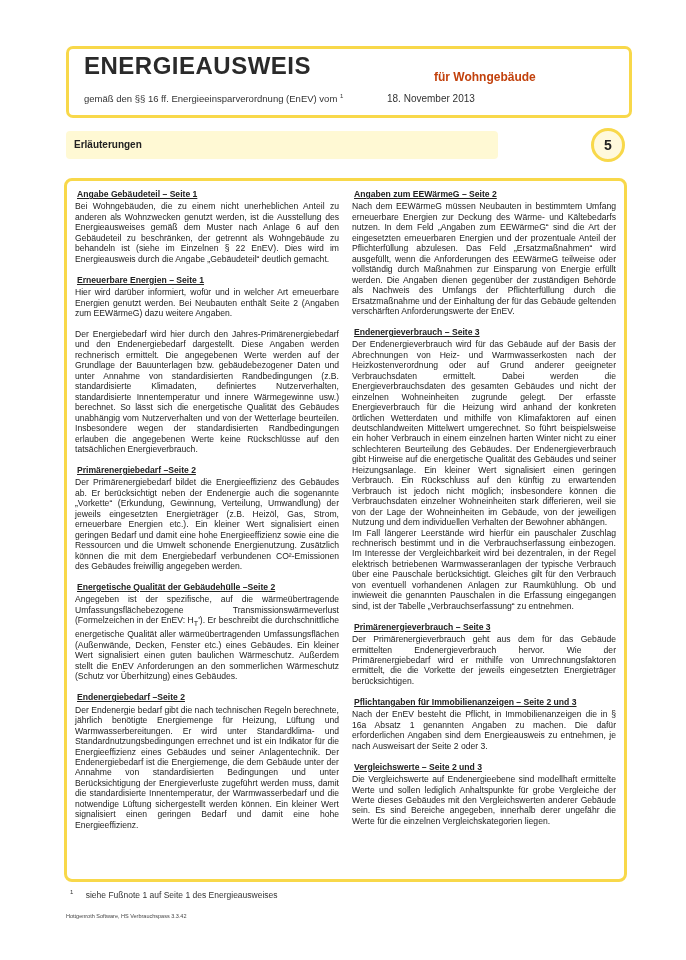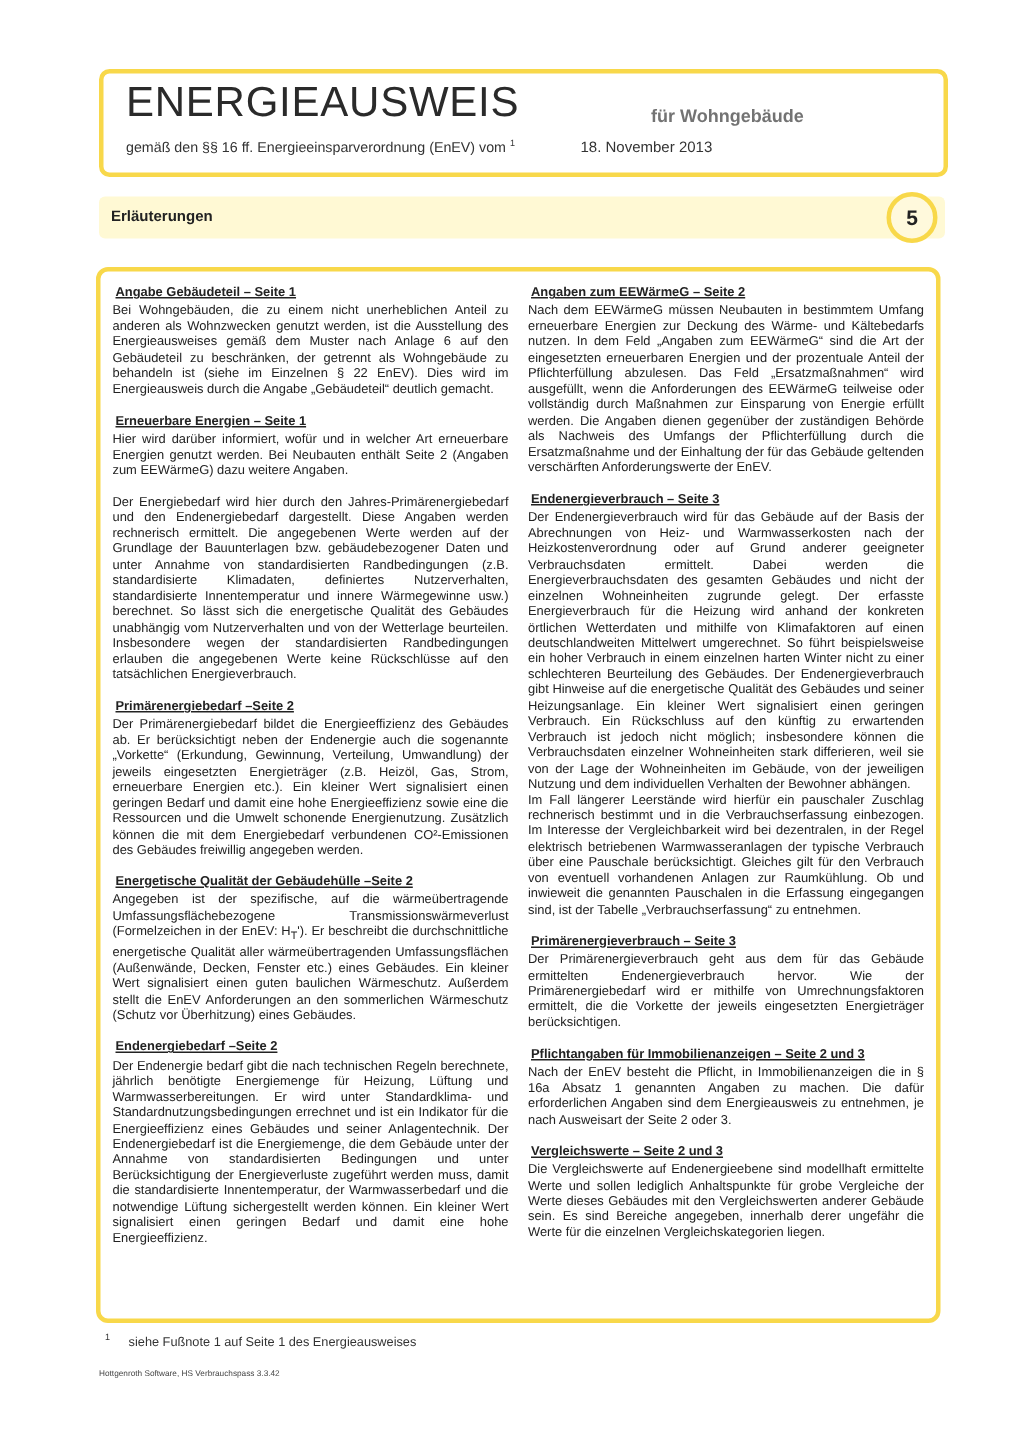--- a/index.html
+++ b/index.html
@@ -5,33 +5,33 @@
   html, body { margin: 0; padding: 0; }
   body {
     width: 686px; height: 960px; background: #ffffff; position: relative;
     font-family: "Liberation Sans", sans-serif; color: #1e1e1e; overflow: hidden;
   }
   .header-box {
     position: absolute; left: 66px; top: 46px; width: 560px; height: 66px;
     border: 3px solid #f8d84a; border-radius: 7px; background: #fff;
   }
   .title {
-    position: absolute; left: 15px; top: 5px; font-size: 28px; font-weight: normal;
+    position: absolute; left: 15px; top: 5px; font-size: 24px; font-weight: bold;
     letter-spacing: 0.5px; color: #2a2a2a; line-height: 1; text-align: right;
   }
   .subtitle-right {
-    position: absolute; left: 365px; top: 21px; font-size: 12px; font-weight: bold; color: #737373;
+    position: absolute; left: 365px; top: 21px; font-size: 12px; font-weight: bold; color: #c2410c;
   }
   .sub-line {
     position: absolute; left: 15px; top: 44px; font-size: 9.5px; color: #333; white-space: nowrap;
   }
   .sub-line sup { font-size: 6px; }
   .sub-date { position: absolute; left: 318px; top: 44px; font-size: 10px; color: #333; }
   .section-bar {
-    position: absolute; left: 66px; top: 131px; width: 564px; height: 28px;
+    position: absolute; left: 66px; top: 131px; width: 432px; height: 28px;
     background: #fff9d4; border-radius: 4px;
   }
   .section-label {
     position: absolute; left: 8px; top: 8px; font-size: 10px; font-weight: bold; color: #222;
   }
   .page-circle {
     position: absolute; left: 591px; top: 128px; width: 28px; height: 28px;
     border: 3px solid #f8d84a; border-radius: 50%; background: #fff9dc;
     text-align: center; line-height: 28px; font-weight: bold; font-size: 14px; color: #222;
   }

